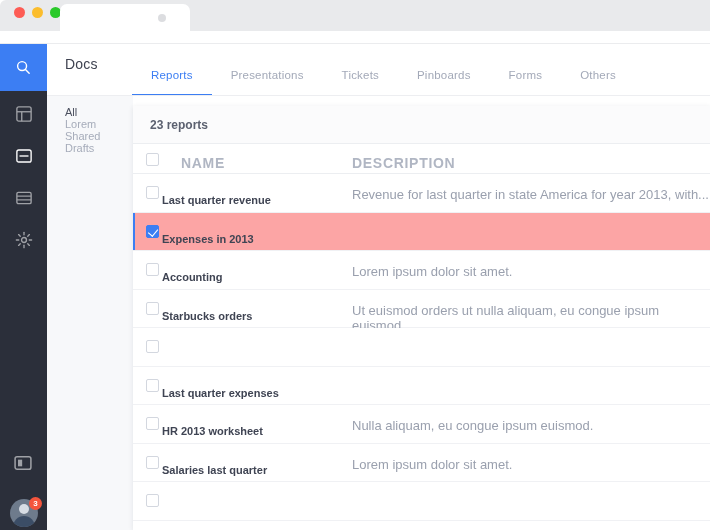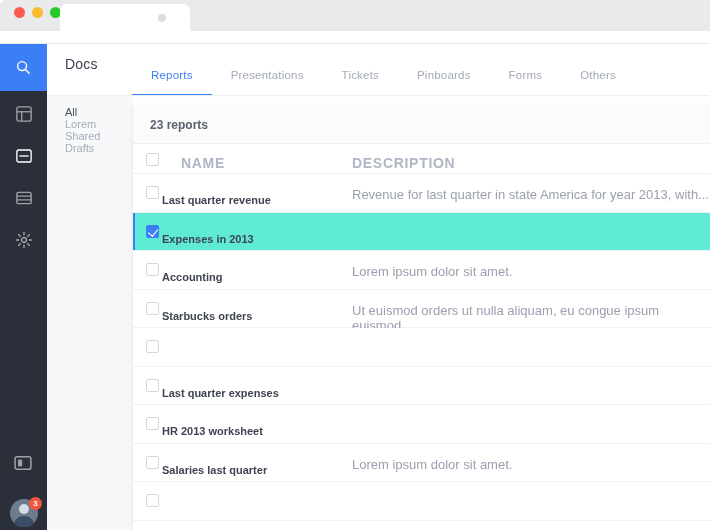--- a/index.html
+++ b/index.html
@@ -247,21 +247,21 @@
     left: 0; top: 68px;
     width: 577px;
   }
   .row {
     position: relative;
     height: 38.5px;
     border-bottom: 1px solid #f0f1f4;
     background: #ffffff;
   }
   .row.selected {
-    background: #5eead4;
+    background: #fca5a5;
     padding-left: 8px;
   }
   .row.selected::before {
     content: "";
     position: absolute;
     left: 0; top: 0;
     width: 2px; height: 100%;
     background: #3c7ef3;
   }
   .cb {
@@ -436,20 +436,21 @@
         <span class="row-desc"></span>
       </div>
       <div class="row">
         <span class="cb"></span>
         <span class="row-name">Last quarter expenses</span>
         <span class="row-desc"></span>
       </div>
       <div class="row">
         <span class="cb"></span>
         <span class="row-name">HR 2013 worksheet</span>
+        <span class="row-desc">Nulla aliquam, eu congue ipsum euismod.</span>
       </div>
       <div class="row">
         <span class="cb"></span>
         <span class="row-name">Salaries last quarter</span>
         <span class="row-desc">Lorem ipsum dolor sit amet.</span>
       </div>
       <div class="row">
         <span class="cb"></span>
         <span class="row-desc"></span>
       </div>

